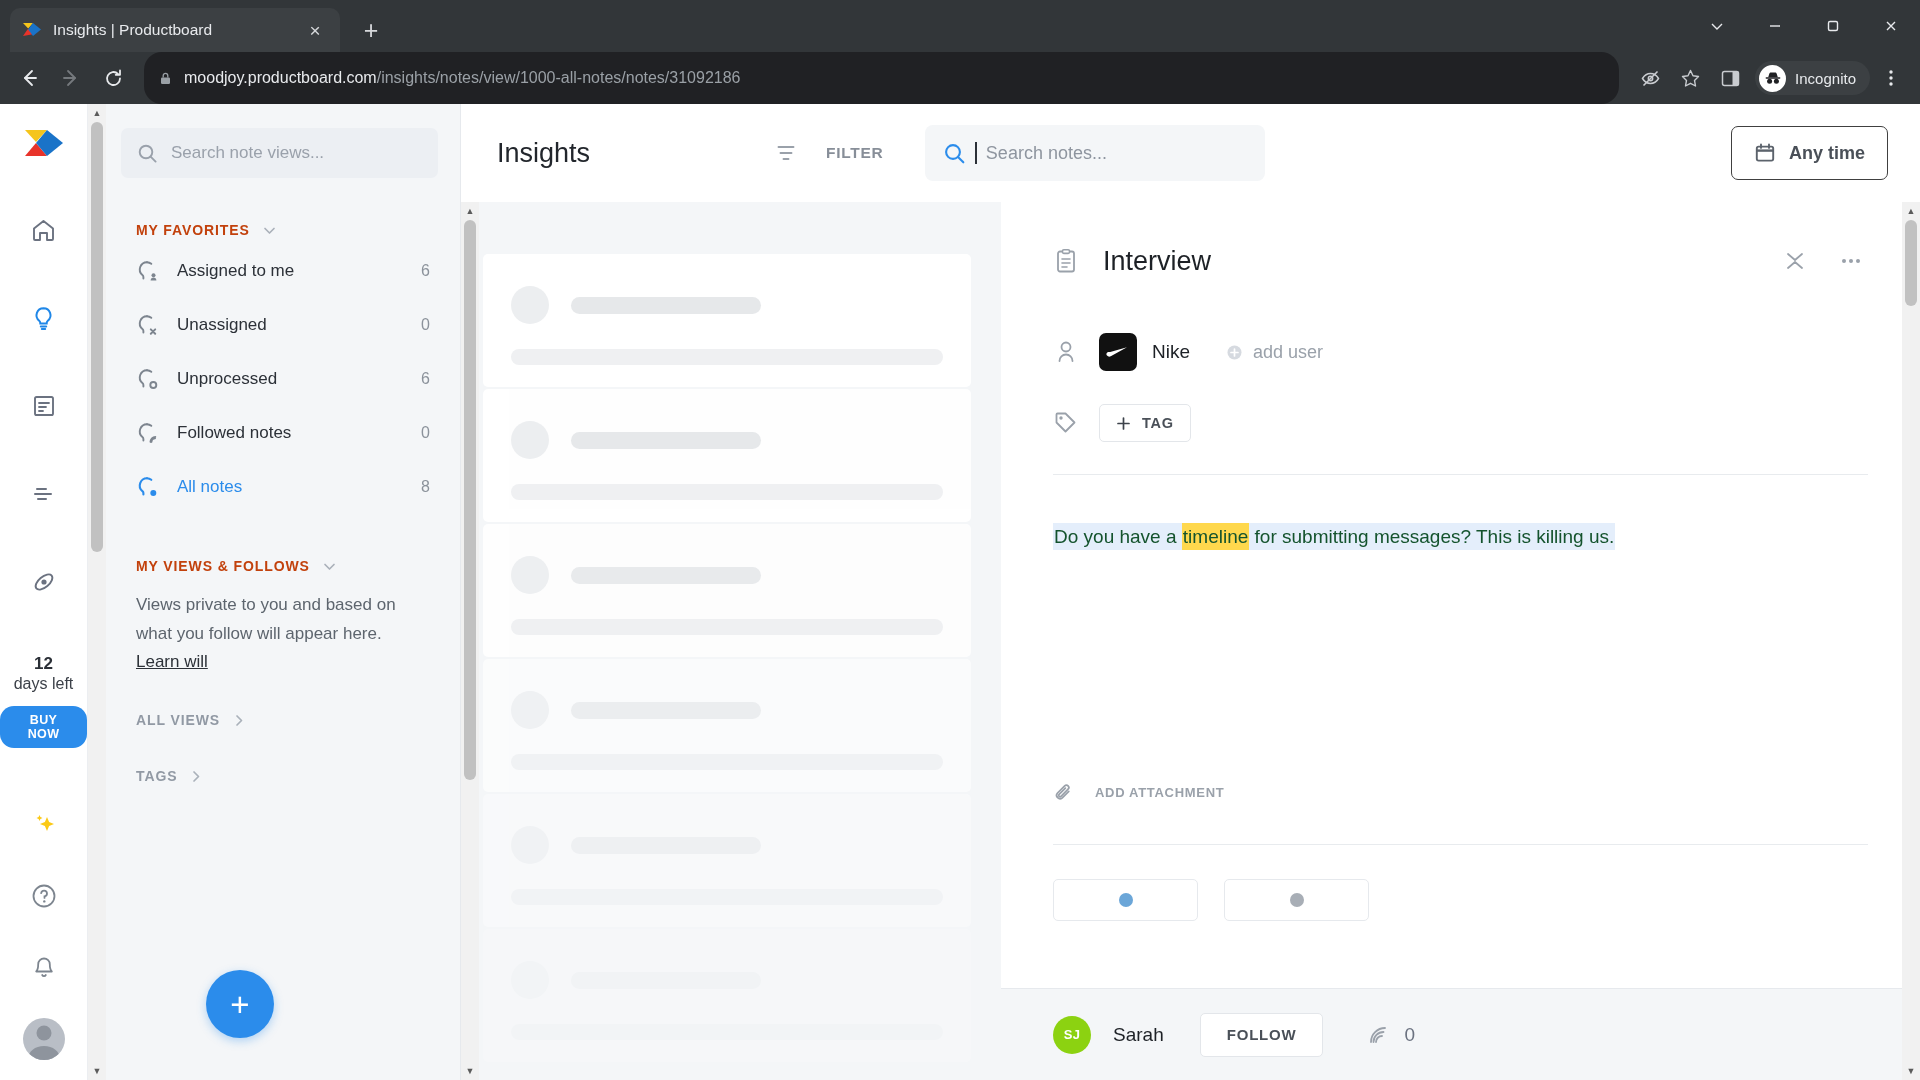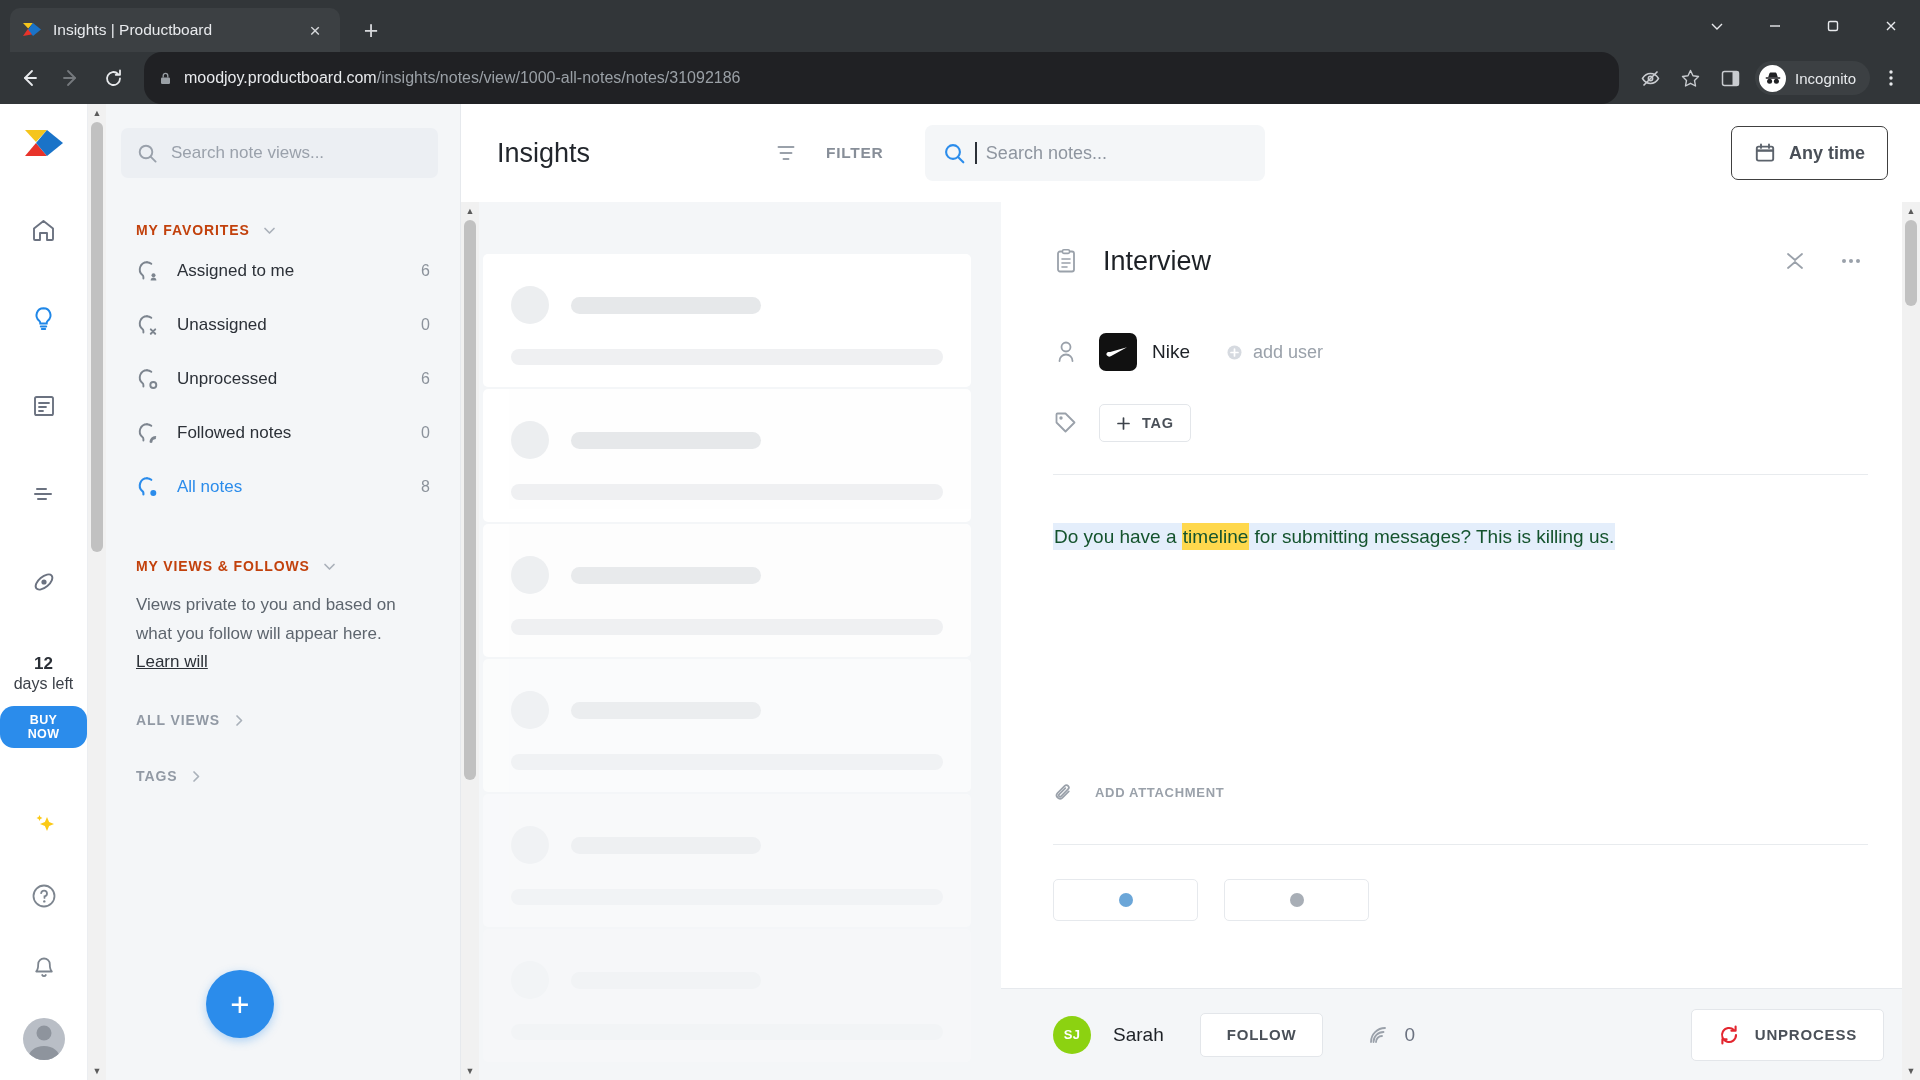--- a/index.html
+++ b/index.html
@@ -820,30 +820,20 @@
             <span class="foot-name">Sarah</span>
             <span class="follow-btn">FOLLOW</span>
             <span class="impact">
               <span style="display:flex">
                 <svg width="24" height="22" viewBox="0 0 24 22">
                     <path d="M4 18a14 14 0 0 1 14-14M6.5 18a10 10 0 0 1 10-10M9 18a6 6 0 0 1 6-6" stroke="#9aa1aa" stroke-width="1.8" fill="none" stroke-linecap="round"></path>
                   </svg>
               </span>
               <span>0</span>
             </span>
-            <span class="unprocess-btn">
-              <span style="display:flex">
-                <svg width="22" height="22" viewBox="0 0 22 22">
-                    <path d="M18 11a7 7 0 1 1-2.1-5" stroke="#e3262f" stroke-width="2.1" fill="none" stroke-linecap="round"></path>
-                    <path d="M17.6 2.6v4.2h-4.2" stroke="#e3262f" stroke-width="2.1" fill="none" stroke-linecap="round" stroke-linejoin="round"></path>
-                    <path d="M4.4 19.4v-4.2h4.2" stroke="#e3262f" stroke-width="2.1" fill="none" stroke-linecap="round" stroke-linejoin="round"></path>
-                  </svg>
-              </span>
-              <span>UNPROCESS</span>
-            </span>
           </div>
         </div>
 
         <div class="main-scrollbar">
           <div class="sb-arrow">▲</div>
           <div class="msb-thumb-wrap">
             <div class="msb-thumb"></div>
           </div>
           <div class="sb-arrow">▼</div>
         </div>

